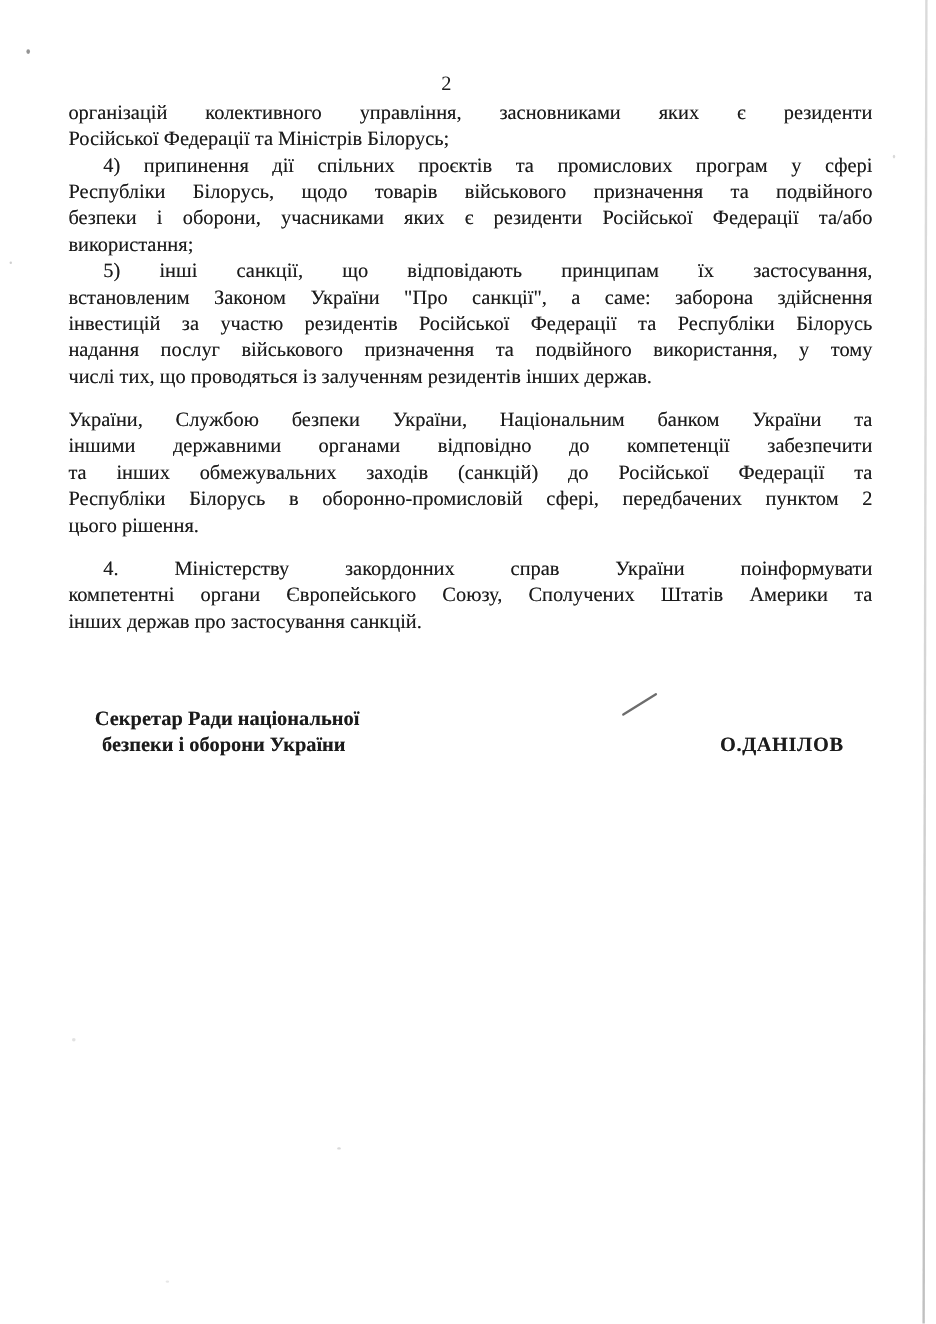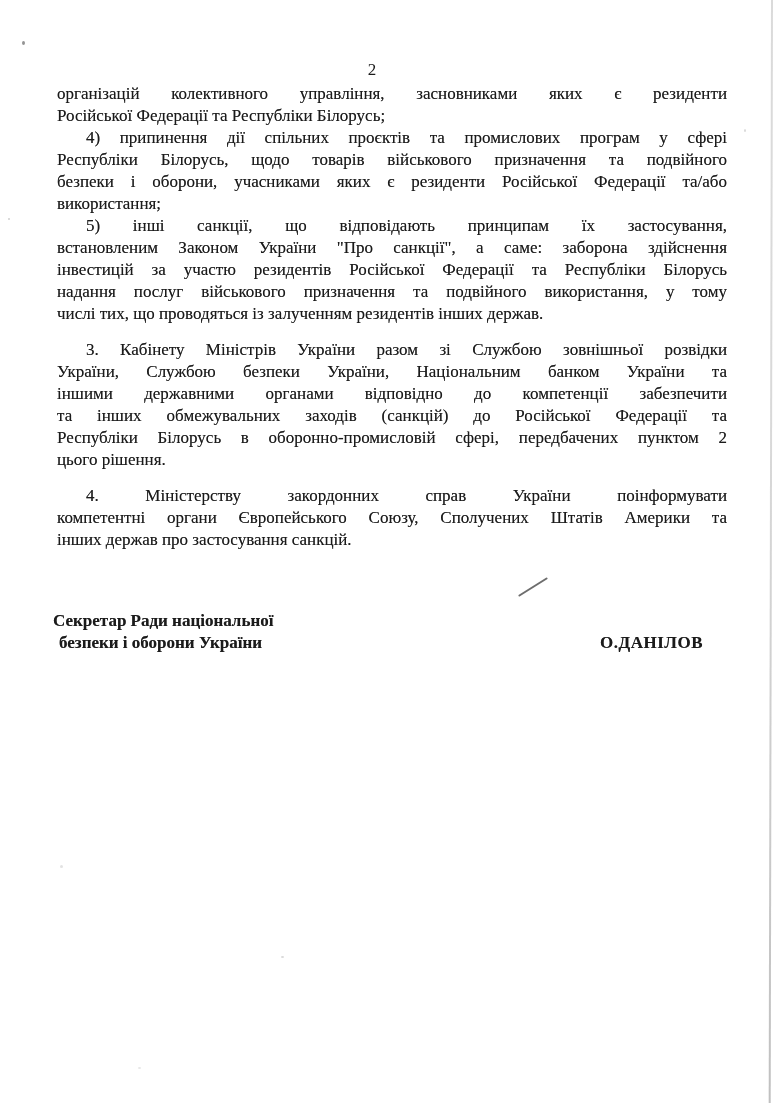--- a/index.html
+++ b/index.html
@@ -45,20 +45,21 @@
   .signature{
     margin-top:59px;
     display:flex;
     align-items:flex-end;
     padding-left:53px;
     padding-right:77px;
     font-weight:bold;
     font-size:17px;
     line-height:22px;
     text-shadow:0 0 .4px rgba(20,20,20,.55);
+    margin-left:26px;
   }
   .sig-title .t2{padding-left:6px;}
   .sig-name{margin-left:auto;letter-spacing:.5px;}
   
   .scan-edge-line{
     position:absolute;top:0;bottom:0;left:771px;width:2px;
     background:linear-gradient(to bottom,
       rgba(150,150,150,.35) 0%,
       rgba(170,170,170,.45) 40%,
       rgba(140,140,140,.55) 100%);
@@ -85,40 +86,39 @@
 <body>
 
 <div class="scan-page">
 
   <div class="page-number">2</div>
 
   <div class="content">
 
     <div class="para">
       <div class="line">організацій колективного управління, засновниками яких є резиденти</div>
-      <div class="line last">Російської Федерації та Республіки Білорусь;</div>
+      <div class="line last">Російської Федерації та Міністрів Білорусь;</div>
     </div>
 
     <div class="para">
       <div class="line first-indent">4) припинення дії спільних проєктів та промислових програм у сфері</div>
       <div class="line">Республіки Білорусь, щодо товарів військового призначення та подвійного</div>
       <div class="line">безпеки і оборони, учасниками яких є резиденти Російської Федерації та/або</div>
       <div class="line last">використання;</div>
     </div>
 
     <div class="para">
       <div class="line first-indent">5) інші санкції, що відповідають принципам їх застосування,</div>
       <div class="line">встановленим Законом України "Про санкції", а саме: заборона здійснення</div>
       <div class="line">інвестицій за участю резидентів Російської Федерації та Республіки Білорусь</div>
       <div class="line">надання послуг військового призначення та подвійного використання, у тому</div>
       <div class="line last">числі тих, що проводяться із залученням резидентів інших держав.</div>
     </div>
 
     <div class="para gap-sm">
-      <div class="line first-indent">3. Кабінету Міністрів України разом зі Службою зовнішньої розвідки</div>
       <div class="line">України, Службою безпеки України, Національним банком України та</div>
       <div class="line">іншими державними органами відповідно до компетенції забезпечити</div>
       <div class="line">та інших обмежувальних заходів (санкцій) до Російської Федерації та</div>
       <div class="line">Республіки Білорусь в оборонно-промисловій сфері, передбачених пунктом 2</div>
       <div class="line last">цього рішення.</div>
     </div>
 
     <div class="para gap-sm">
       <div class="line first-indent">4. Міністерству закордонних справ України поінформувати</div>
       <div class="line">компетентні органи Європейського Союзу, Сполучених Штатів Америки та</div>

